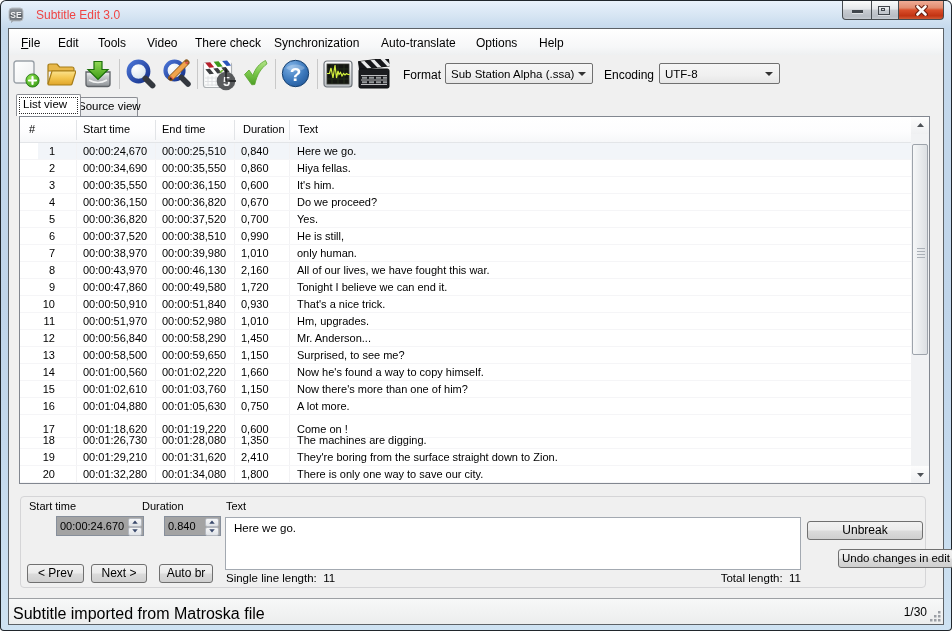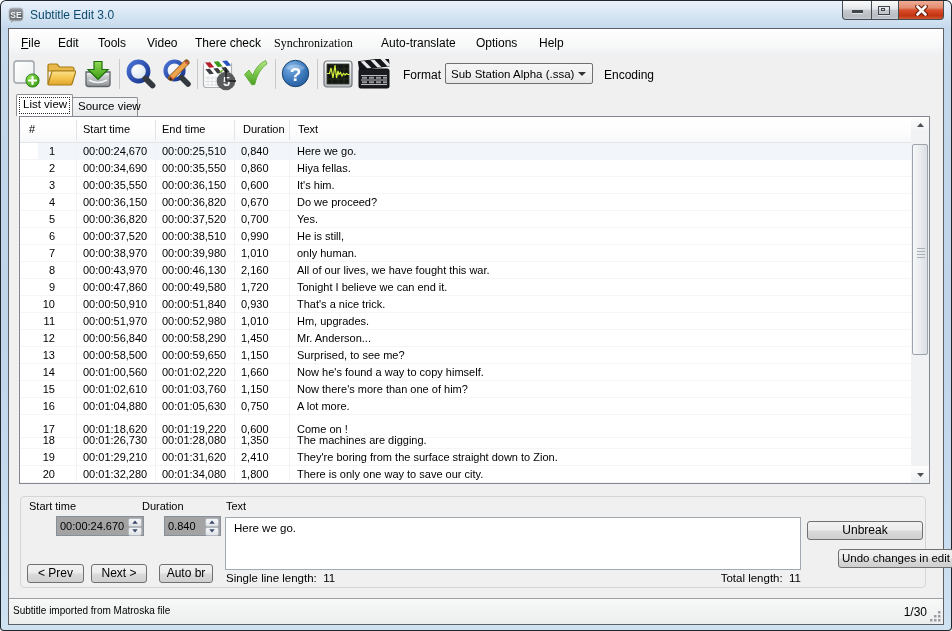--- a/index.html
+++ b/index.html
@@ -2,21 +2,21 @@
 <html><head><meta charset="utf-8">
 <style>
 *{margin:0;padding:0;box-sizing:border-box;}
 html,body{width:952px;height:631px;overflow:hidden;}
 body{font-family:"Liberation Sans",sans-serif;font-size:12px;color:#000;background:#fff;position:relative;}
 .abs{position:absolute;}
 
 #outer{position:absolute;inset:0;background:#20262c;border-radius:6px 6px 4px 4px;}
 #frame{position:absolute;left:1px;top:1px;width:950px;height:629px;border-radius:5px 5px 3px 3px;
  background:linear-gradient(180deg,#eaf2fb 0px,#e1ecf8 6px,#d6e5f3 15px,#cbddef 23px,#c5d9ec 28px,#c0d5ea 300px,#c4d9ed 450px,#cee2f2 629px);}
-#titletext{position:absolute;left:30px;top:8px;font-size:12px;color:#0c4a6e;}
+#titletext{position:absolute;left:36px;top:8px;font-size:12px;color:#ef4444;}
 
 #winbtns{position:absolute;left:842px;top:1px;width:102px;height:19px;display:flex;}
 .wb{height:19px;border:1px solid #474c50;border-top:none;position:relative;}
 #wb-min{width:30px;border-radius:0 0 0 4px;background:linear-gradient(180deg,#fafbfb 0%,#e4e7ea 45%,#c9cdd2 50%,#b8bdc4 85%,#c6cbd1 100%);}
 #wb-max{width:26px;border-left:none;border-right:none;background:linear-gradient(180deg,#fafbfb 0%,#e4e7ea 45%,#c9cdd2 50%,#b8bdc4 85%,#c6cbd1 100%);}
 #wb-close{width:46px;border-radius:0 0 4px 0;background:linear-gradient(180deg,#f0ac96 0%,#e18c70 38%,#da4f2b 50%,#c23312 82%,#cf5a35 100%);}
 
 #client{position:absolute;left:8px;top:28px;width:936px;height:597px;background:#f0f0f0;border:1px solid #5c6166;}
 #menubar{position:absolute;left:0;top:0;width:934px;height:26px;background:linear-gradient(180deg,#ffffff 0%,#f6f7f8 70%,#eef0f1 100%);}
 .mi{position:absolute;top:7px;font-size:12px;}
@@ -28,21 +28,21 @@
 #table{position:absolute;left:10px;top:87px;width:911px;height:368px;background:#fff;border:1px solid #828790;}
 
 #grp{position:absolute;left:11px;top:467px;width:906px;height:92px;border:1px solid #d5d5d7;border-radius:4px;background:#f0f0f0;}
 
 #status{position:absolute;left:0;top:569px;width:934px;height:26px;border-top:1px solid #9da0a4;background:linear-gradient(180deg,#f7f8f8 0%,#eceded 100%);}
 .btn{position:absolute;border:1px solid #707070;border-radius:3px;text-align:center;
  background:linear-gradient(180deg,#f2f2f2 0%,#ebebeb 48%,#dbdbdb 52%,#cfcfcf 100%);font-size:12px;}
 .spin{position:absolute;background:#a3a3a3;border:1px solid #878f9b;margin-left:24px;}
 
 
-#tab1{position:absolute;left:7px;top:65px;width:57px;height:22px;background:#fff;border:1px solid #8c8e94;border-bottom:none;border-radius:2px 2px 0 0;z-index:3;}
+#tab1{position:absolute;left:7px;top:65px;width:65px;height:22px;background:#fff;border:1px solid #8c8e94;border-bottom:none;border-radius:2px 2px 0 0;z-index:3;}
 #tab1 .dot{position:absolute;inset:2px;border:1px dotted #2b2b2b;}
 #tab1 .lbl{font-size:11.5px;padding:3px 0 0 6px;}
 
 #thead{position:absolute;left:0px;top:0px;width:909px;height:26px;background:linear-gradient(180deg,#ffffff 0%,#fdfdfe 60%,#f6f7f9 100%);border-bottom:1px solid #e3e5e8;}
 #thead span{position:absolute;top:6px;font-size:11px;}
 #thead i{position:absolute;top:3px;width:1px;height:20px;background:#e2e4e7;}
 #sel1{position:absolute;left:18px;top:26px;width:873px;height:17px;background:#f2f5f9;}
 #gridv{position:absolute;left:0;top:26px;width:891px;height:340px;}
 #gridv b{position:absolute;top:0;width:1px;height:100%;background:#f2f2f4;}
 .row{position:absolute;left:0px;width:891px;height:17px;border-bottom:1px solid #f5f5f7;font-size:11px;}
@@ -92,21 +92,21 @@
       </svg>
     </div>
 </div>
 <div id="client">
  <div id="menubar">
   <span class="mi" style="left:12px;"><u>F</u>ile</span>
   <span class="mi" style="left:49px;">Edit</span>
   <span class="mi" style="left:89px;">Tools</span>
   <span class="mi" style="left:138px;">Video</span>
   <span class="mi" style="left:186px;">There check</span>
-  <span class="mi" style="left:265px;font-family:Liberation Serif, serif;">Synchronization</span>
+  <span class="mi" style="left:265px;">Synchronization</span>
   <span class="mi" style="left:372px;">Auto-translate</span>
   <span class="mi" style="left:467px;">Options</span>
   <span class="mi" style="left:530px;">Help</span>
  </div>
  <div id="toolbar">
   <svg class="abs" style="left:4px;top:5px;" width="27" height="28" viewBox="0 0 27 28">
    <defs>
           <linearGradient id="pg" x1="0" y1="0" x2="1" y2="1">
             <stop offset="0" stop-color="#ffffff"></stop>
             <stop offset="0.7" stop-color="#f2f3f4"></stop>
@@ -239,20 +239,21 @@
    <g stroke="#d2d3d5" stroke-width="0.9">
           <path d="M3 16.5 h26 M3 21 h26 M3 25.5 h26"></path>
         </g>
    <g stroke="#97999c" stroke-width="2">
           <path d="M4 18.7 h5 M11 18.7 h5 M18 18.7 h5 M25 18.7 h4 M4 23.2 h5 M11 23.2 h5 M18 23.2 h5 M25 23.2 h4"></path>
         </g>
   </svg>
   <div class="abs" style="left:394px;top:13px;font-size:12px;">Format</div>
   <div class="combo" style="left:436px;top:8px;width:148px;">Sub Station Alpha (.ssa)<span class="arr"></span></div>
   <div class="abs" style="left:595px;top:13px;font-size:12px;">Encoding</div>
+  <div class="combo" style="left:650px;top:8px;width:121px;">UTF-8<span class="arr"></span></div>
  </div>
  <div class="abs" style="left:59px;top:68px;width:70px;height:19px;background:linear-gradient(180deg,#f4f5f6,#eaebed);border:1px solid #8c8e94;border-bottom:none;border-radius:2px 2px 0 0;">
       <div style="font-size:11.5px;padding:2px 0 0 9px;white-space:nowrap;">Source view</div>
     </div>
  <div id="tab1">
       <div class="dot"></div>
       <div class="lbl">List view</div>
     </div>
  <div id="table">
   <div id="thead">
@@ -467,21 +468,21 @@
   </div>
   <div class="abs" style="left:205px;top:75px;font-size:11.5px;">Single line length:&nbsp; 11</div>
   <div class="abs" style="left:480px;top:75px;width:300px;text-align:right;font-size:11.5px;">Total length:&nbsp; 11</div>
   <div class="btn" style="left:6px;top:67px;width:57px;height:19px;line-height:17px;">&lt; Prev</div>
   <div class="btn" style="left:70px;top:67px;width:56px;height:19px;line-height:17px;">Next &gt;</div>
   <div class="btn" style="left:138px;top:67px;width:54px;height:19px;line-height:17px;">Auto br</div>
   <div class="btn" style="left:786px;top:24px;width:116px;height:19px;line-height:17px;">Unbreak</div>
   <div class="btn" style="left:786px;top:52px;width:116px;height:19px;line-height:17px;font-size:11.5px;margin-left:31px;">Undo changes in edit</div>
  </div>
  <div id="status">
-  <div class="abs" style="left:4px;top:6px;font-size:10px;">Subtitle imported from Matroska file</div>
+  <div class="abs" style="left:4px;top:6px;font-size:16px;">Subtitle imported from Matroska file</div>
   <div class="abs" style="left:860px;top:6px;width:58px;text-align:right;font-size:12px;">1/30</div>
   <svg class="abs" style="right:2px;bottom:2px;" width="12" height="12" viewBox="0 0 12 12">
    <g fill="#9b9fa5">
           <rect x="9" y="1" width="2.5" height="2.5"></rect>
           <rect x="9" y="5" width="2.5" height="2.5"></rect>
           <rect x="9" y="9" width="2.5" height="2.5"></rect>
           <rect x="5" y="5" width="2.5" height="2.5"></rect>
           <rect x="5" y="9" width="2.5" height="2.5"></rect>
           <rect x="1" y="9" width="2.5" height="2.5"></rect>
         </g>

